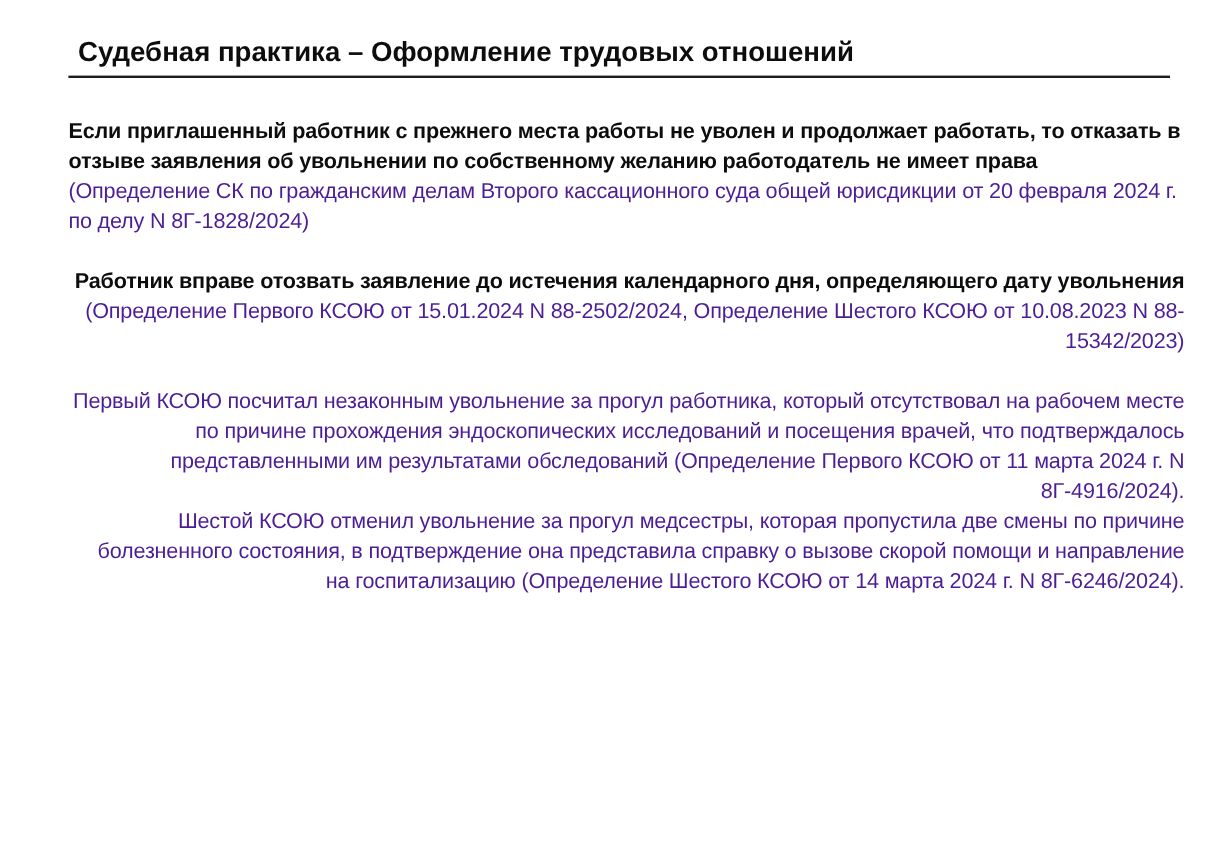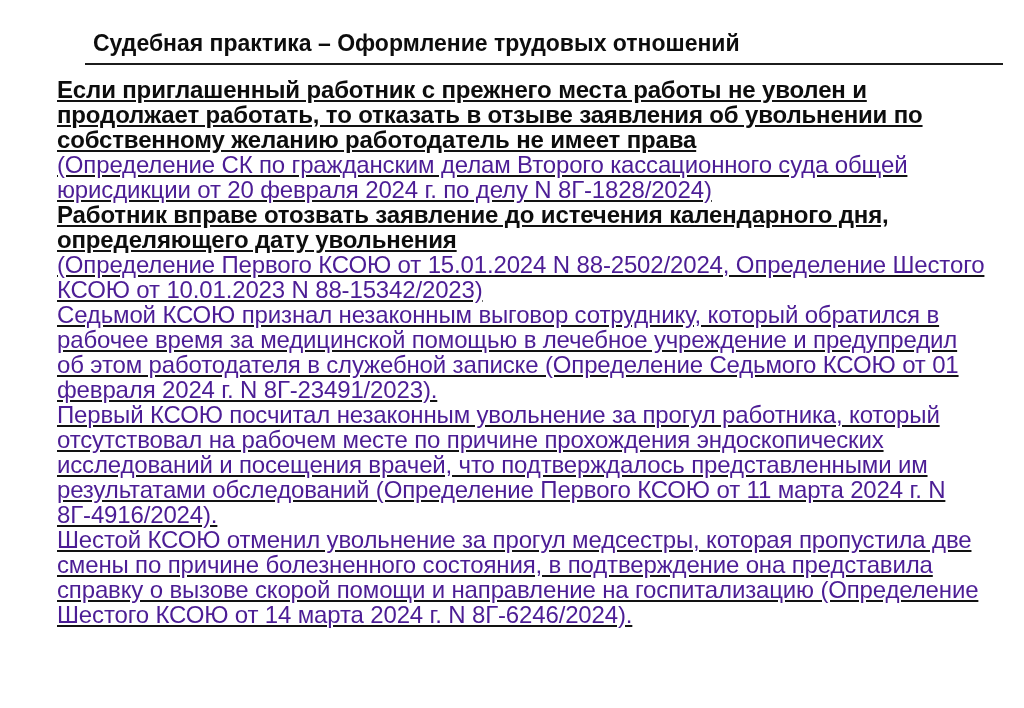--- a/index.html
+++ b/index.html
@@ -16,45 +16,45 @@
   }
   .slide {
     position: relative;
     width: 1024px;
     height: 708px;
     background: #ffffff;
     box-sizing: border-box;
   }
   .titlebar {
     padding: 30px 49px 0 57px;
-    margin-left: 28px;
   }
   .title {
     margin: 0 0 0 8px;
     font-size: 23px;
     line-height: 26px;
     font-weight: bold;
     color: #0d0d0d;
     letter-spacing: 0;
   }
   .rule {
     margin-top: 7px;
     width: 918px;
     height: 0;
     border-bottom: 2.5px solid #1c1c1c;
   }
   .doc-body {
     box-sizing: border-box;
-    padding: 12px 37px 0 57px;
-    font-size: 24px;
+    padding: 32px 37px 0 57px;
+    font-size: 18px;
     line-height: 25px;
     letter-spacing: -0.15px;
-    text-decoration: underline;
   }
   .block + .block {
+    margin-top: 25px;
+    text-align: right;
   }
   .heading {
     margin: 0;
     font-weight: bold;
     color: #0d0d0d;
   }
   .para {
     margin: 0;
     color: #4c1d95;
   }
@@ -71,23 +71,22 @@
 
   <main class="doc-body">
 
     <section class="block">
       <p class="heading">Если приглашенный работник с прежнего места работы не уволен и продолжает работать, то отказать в отзыве заявления об увольнении по собственному желанию работодатель не имеет права</p>
       <p class="para">(Определение СК по гражданским делам Второго кассационного суда общей юрисдикции от 20 февраля 2024 г. по делу N 8Г-1828/2024)</p>
     </section>
 
     <section class="block">
       <p class="heading">Работник вправе отозвать заявление до истечения календарного дня, определяющего дату увольнения</p>
-      <p class="para">(Определение Первого КСОЮ от 15.01.2024 N 88-2502/2024, Определение Шестого КСОЮ от 10.01.2023 N 88-15342/2023)</p>
+      <p class="para">(Определение Первого КСОЮ от 15.01.2024 N 88-2502/2024, Определение Шестого КСОЮ от 10.08.2023 N 88-15342/2023)</p>
     </section>
 
     <section class="block">
-      <p class="para">Седьмой КСОЮ признал незаконным выговор сотруднику, который обратился в рабочее время за медицинской помощью в лечебное учреждение и предупредил об этом работодателя в служебной записке (Определение Седьмого КСОЮ от 01 февраля 2024 г. N 8Г-23491/2023).</p>
       <p class="para">Первый КСОЮ посчитал незаконным увольнение за прогул работника, который отсутствовал на рабочем месте по причине прохождения эндоскопических исследований и посещения врачей, что подтверждалось представленными им результатами обследований (Определение Первого КСОЮ от 11 марта 2024 г. N 8Г-4916/2024).</p>
       <p class="para">Шестой КСОЮ отменил увольнение за прогул медсестры, которая пропустила две смены по причине болезненного состояния, в подтверждение она представила справку о вызове скорой помощи и направление на госпитализацию (Определение Шестого КСОЮ от 14 марта 2024 г. N 8Г-6246/2024).</p>
     </section>
 
   </main>
 </div>
 
 </body></html>

